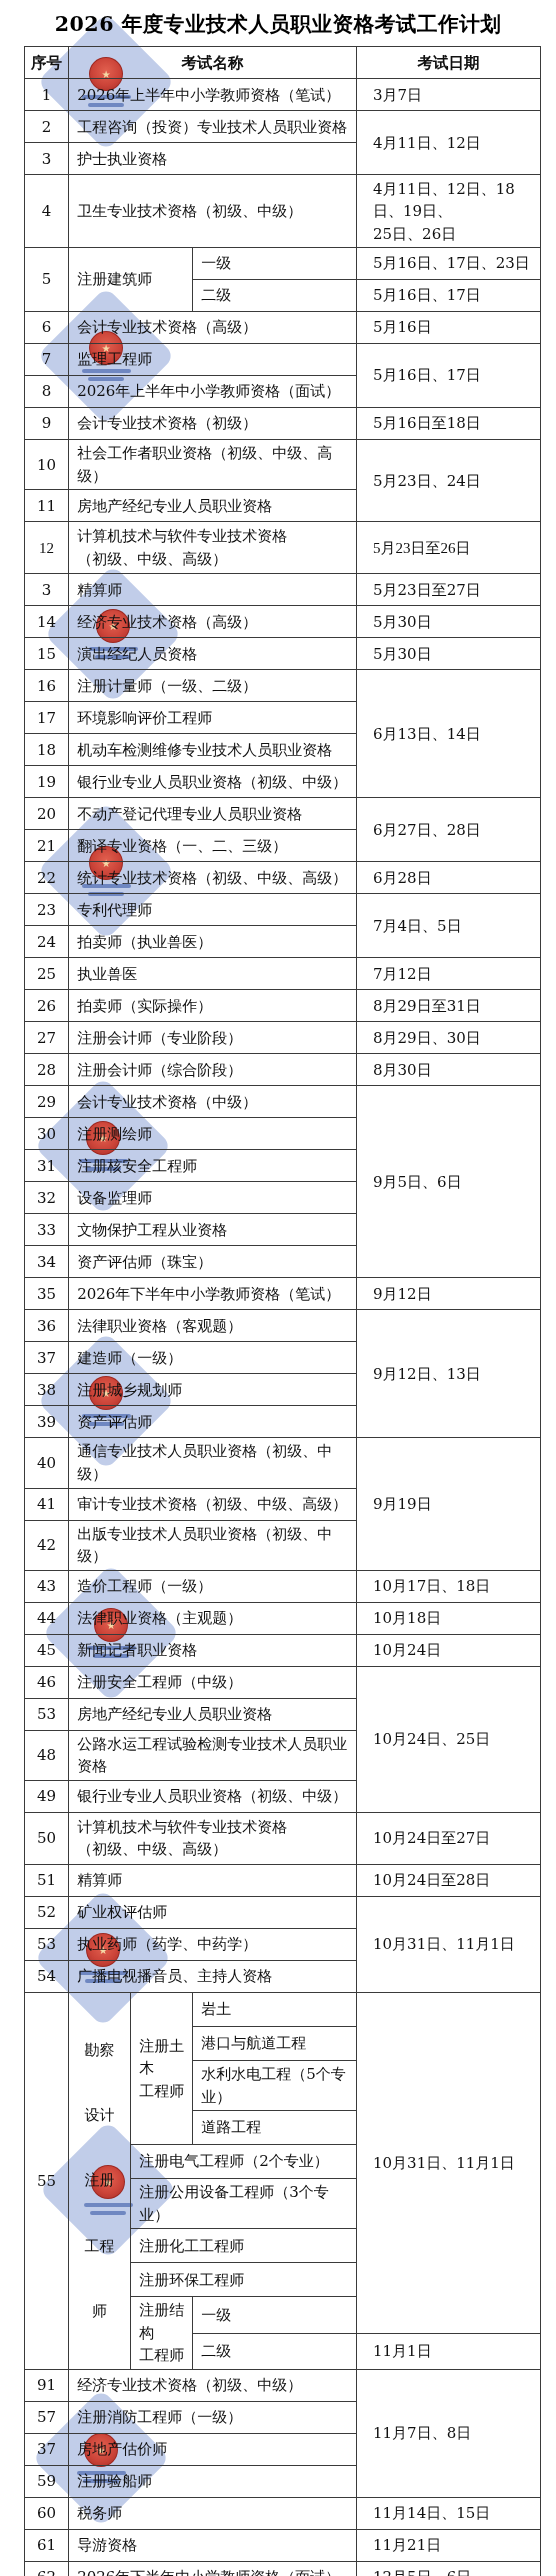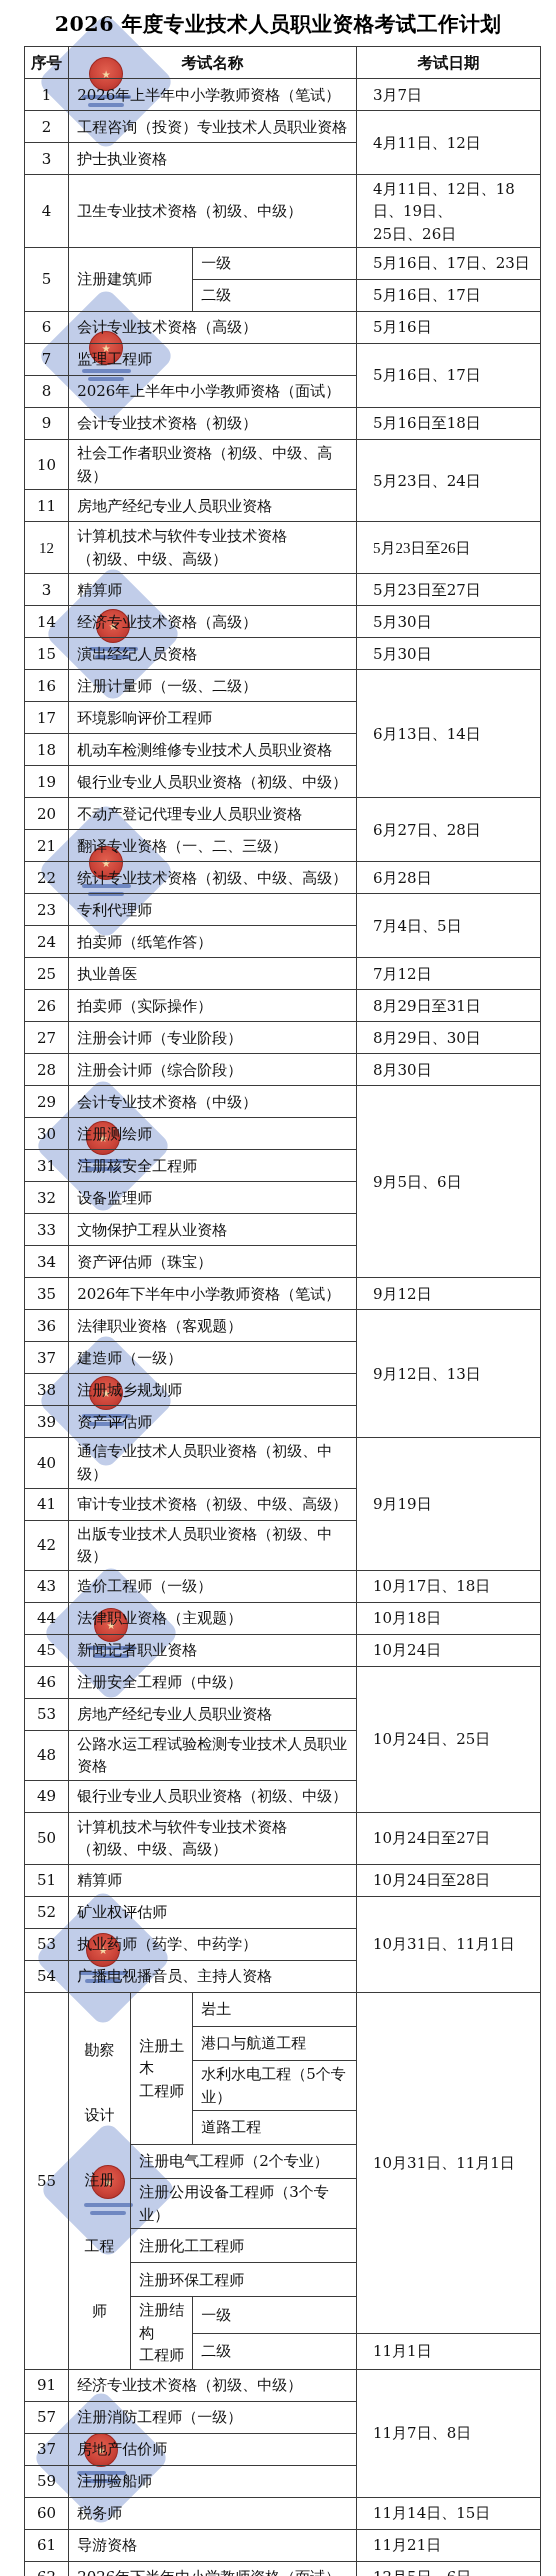--- a/index.html
+++ b/index.html
@@ -304,21 +304,21 @@
           <td class="c-name" colspan="3">统计专业技术资格（初级、中级、高级）</td>
           <td class="c-date">6月28日</td>
         </tr>
         <tr>
           <td class="c-seq">23</td>
           <td class="c-name" colspan="3">专利代理师</td>
           <td class="c-date" rowspan="2">7月4日、5日</td>
         </tr>
         <tr>
           <td class="c-seq">24</td>
-          <td class="c-name" colspan="3">拍卖师（纸笔作答）</td>
+          <td class="c-name" colspan="3">拍卖师（执业兽医）</td>
         </tr>
         <tr>
           <td class="c-seq">25</td>
           <td class="c-name" colspan="3">执业兽医</td>
           <td class="c-date">7月12日</td>
         </tr>
         <tr>
           <td class="c-seq">26</td>
           <td class="c-name" colspan="3">拍卖师（实际操作）</td>
           <td class="c-date">8月29日至31日</td>

